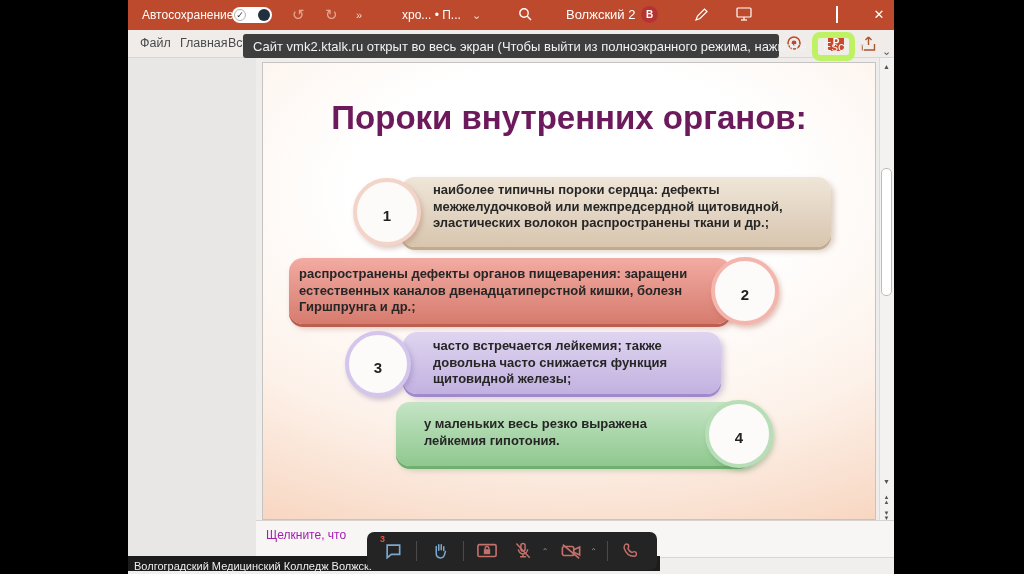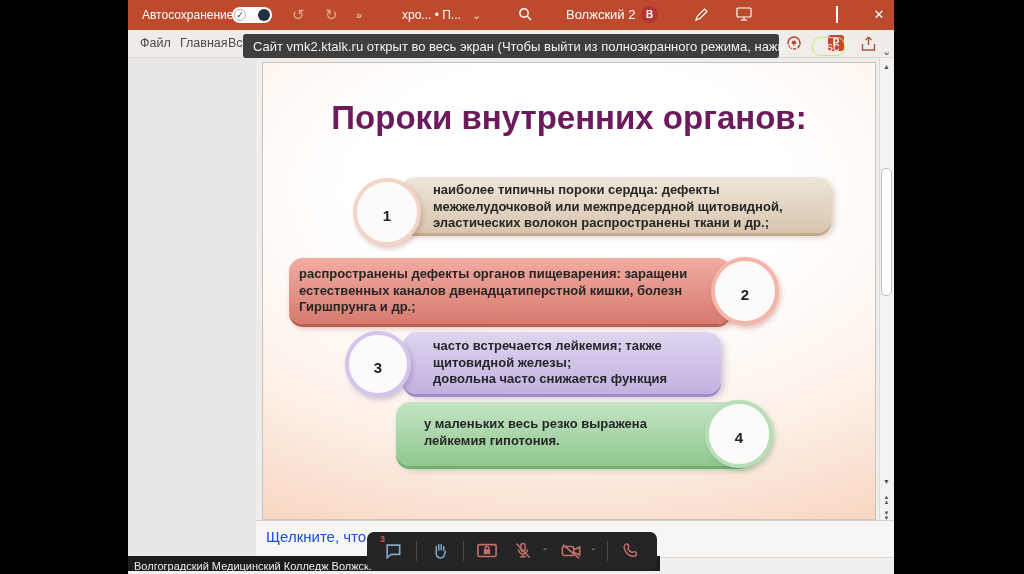--- a/index.html
+++ b/index.html
@@ -31,21 +31,21 @@
   .menu-item { top:6px; color:#4a4a4a; font-size:12.5px; cursor:pointer; }
   .ribbon-ico { top:5px; cursor:pointer; }
   .ppt-ico { width:16px; height:16px; background:#C9472B; border-radius:3px; color:#fff; font-weight:bold;
              font-size:10px; text-align:center; line-height:16px; }
   .ppt-ico::after { content:"P"; }
 
   
   .notify { left:243px; top:34px; width:536px; height:24px; background:#3E3E3E; border-radius:3px;
             display:flex; align-items:center; gap:5px; padding:0 10px; z-index:30; }
   .notify span { color:#F2F2F2; font-size:13px; white-space:nowrap; }
-  .esc-key { border:1px solid #bef264; border-radius:8px; padding:1px 5px; font-size:10.5px; color:#fff; }
+  .esc-key { border:6px solid #bef264; border-radius:8px; padding:1px 5px; font-size:10.5px; color:#fff; }
 
   
   .thumbpanel { left:128px; top:58px; width:128px; height:499px; background:#E9E7E5; z-index:1; }
   .sl-num { left:130px; width:16px; text-align:right; color:#5a5a5a; font-size:13px; }
   .sl-num.cur { color:#BE4A2D; }
   .sl-star { left:132px; width:14px; text-align:right; color:#4a4a4a; font-size:10px; }
   .thumb { left:150px; width:66px; height:45px; background:#fff; border:1px solid #b9b6b3; cursor:pointer; }
   .thumb.sel { left:147px; width:72px; height:50px; border:3px solid #7E2213; }
   .mini { position:absolute; inset:0; background:#fff; overflow:hidden; }
   .mini i { position:absolute; display:block; }
@@ -94,21 +94,21 @@
   .panel-scroll-down { left:234px; top:547px; width:18px; height:11px; text-align:center; font-size:8px;
                        line-height:10px; color:#444; cursor:pointer; }
 
   
   .canvas { left:262px; top:62px; width:614px; height:458px; border:1px solid #C6C3C0;
             background:radial-gradient(120% 95% at 50% 28%, #FFFFFF 30%, #FDF2EA 58%, #F5C9AE 100%); z-index:1; }
   .slidetitle { top:36px; left:0; width:100%; text-align:center; font-size:33px; font-weight:bold;
                 color:#6C1A5C; letter-spacing:0; }
   .bar { border-radius:14px; overflow:hidden; }
   .bar .txt { position:absolute; font-size:13px; font-weight:bold; color:#262626; line-height:16.5px; white-space:nowrap; }
-  .bar1 { left:138px; top:114px; width:430px; height:56px;
+  .bar1 { left:138px; top:114px; width:430px; height:70px;
           background:linear-gradient(#EFE6D9,#D8C5AE); box-shadow:0 3px 0 #C2AA8E, 3px 4px 6px rgba(150,110,80,.35); }
   .bar2 { left:26px;  top:195px; width:442px; height:66px;
           background:linear-gradient(#F2ABA2,#D67B6E); box-shadow:0 3px 0 #BB5F51, 3px 4px 6px rgba(160,80,60,.35); }
   .bar3 { left:140px; top:269px; width:318px; height:62px;
           background:linear-gradient(#DFD5F0,#C2B1E0); box-shadow:0 3px 0 #A18ACB, 3px 4px 6px rgba(120,100,160,.35); }
   .bar4 { left:133px; top:339px; width:356px; height:64px;
           background:linear-gradient(#C5E4C5,#8FC88F); box-shadow:0 3px 0 #6FAF6F, 3px 4px 6px rgba(90,140,90,.35); }
   .numcircle { border-radius:50%; background:#FCFBFA; z-index:3; text-align:center; font-weight:bold;
                font-size:15px; color:#222; }
   .nc1 { left:90px;  top:115px; width:68px; height:68px; line-height:68px; border:4px solid #F2D4C8; box-shadow:2px 3px 5px rgba(160,110,90,.35); }
@@ -118,21 +118,21 @@
 
   
   .vtrack { left:879px; top:58px; width:15px; height:462px; background:#F3F2F1; border-left:1px solid #DDDAD7; }
   .varrow { left:879px; width:15px; height:14px; text-align:center; font-size:7px; line-height:14px; color:#555; cursor:pointer; }
   .vthumb { left:881px; top:168px; width:11px; height:128px; background:#fff; border:1px solid #bbb; border-radius:5px; cursor:pointer; }
   .dblarrow { left:879px; width:15px; height:16px; color:#555; font-size:6px; line-height:5px; text-align:center;
               padding-top:3px; cursor:pointer; }
 
   
   .notespane { left:256px; top:520px; width:638px; height:37px; background:#F7F6F5; border-top:1px solid #D5D2CF; cursor:text; }
-  .notes-text { left:10px; top:7px; color:#1d4ed8; font-size:15px; }
+  .notes-text { left:10px; top:7px; color:#a21caf; font-size:12px; }
 
   
   .statusbar { left:128px; top:557px; width:766px; height:17px; background:#F1EFED; border-top:1px solid #D8D5D2; z-index:1; }
   .st-text { color:#555; font-size:10px; top:3px; }
   .st-ico { color:#555; font-size:9px; top:3px; cursor:pointer; }
   .viewbox { width:12px; height:9px; border:1px solid #666; top:5px; cursor:pointer; }
   .zoom-track { left:712px; top:565px; width:98px; height:2px; background:#9a9a9a; cursor:pointer; }
   .zoom-knob { left:738px; top:561px; width:4px; height:10px; background:#555; cursor:pointer; }
   .fit-ico { left:866px; top:560px; width:13px; height:11px; border:1px solid #555; cursor:pointer; }
   .fit-ico::after { content:""; position:absolute; inset:2px; border:1px solid #888; }
@@ -324,22 +324,22 @@
         <div>распространены дефекты органов пищеварения: заращени</div>
         <div>естественных каналов двенадцатиперстной кишки, болезн</div>
         <div>Гиршпрунга и др.;</div>
       </div>
     </div>
     <div class="abs numcircle nc2">2</div>
 
     <div class="abs bar bar3">
       <div class="txt" style="left:30px; top:6px;">
         <div>часто встречается лейкемия; также</div>
+        <div>довольна часто снижается функция</div>
         <div>щитовидной железы;</div>
-        <div>довольна часто снижается функция</div>
       </div>
     </div>
     <div class="abs numcircle nc3">3</div>
 
     <div class="abs bar bar4">
       <div class="txt" style="left:28px; top:14px;">
         <div>у маленьких весь резко выражена</div>
         <div>лейкемия гипотония.</div>
       </div>
     </div>

